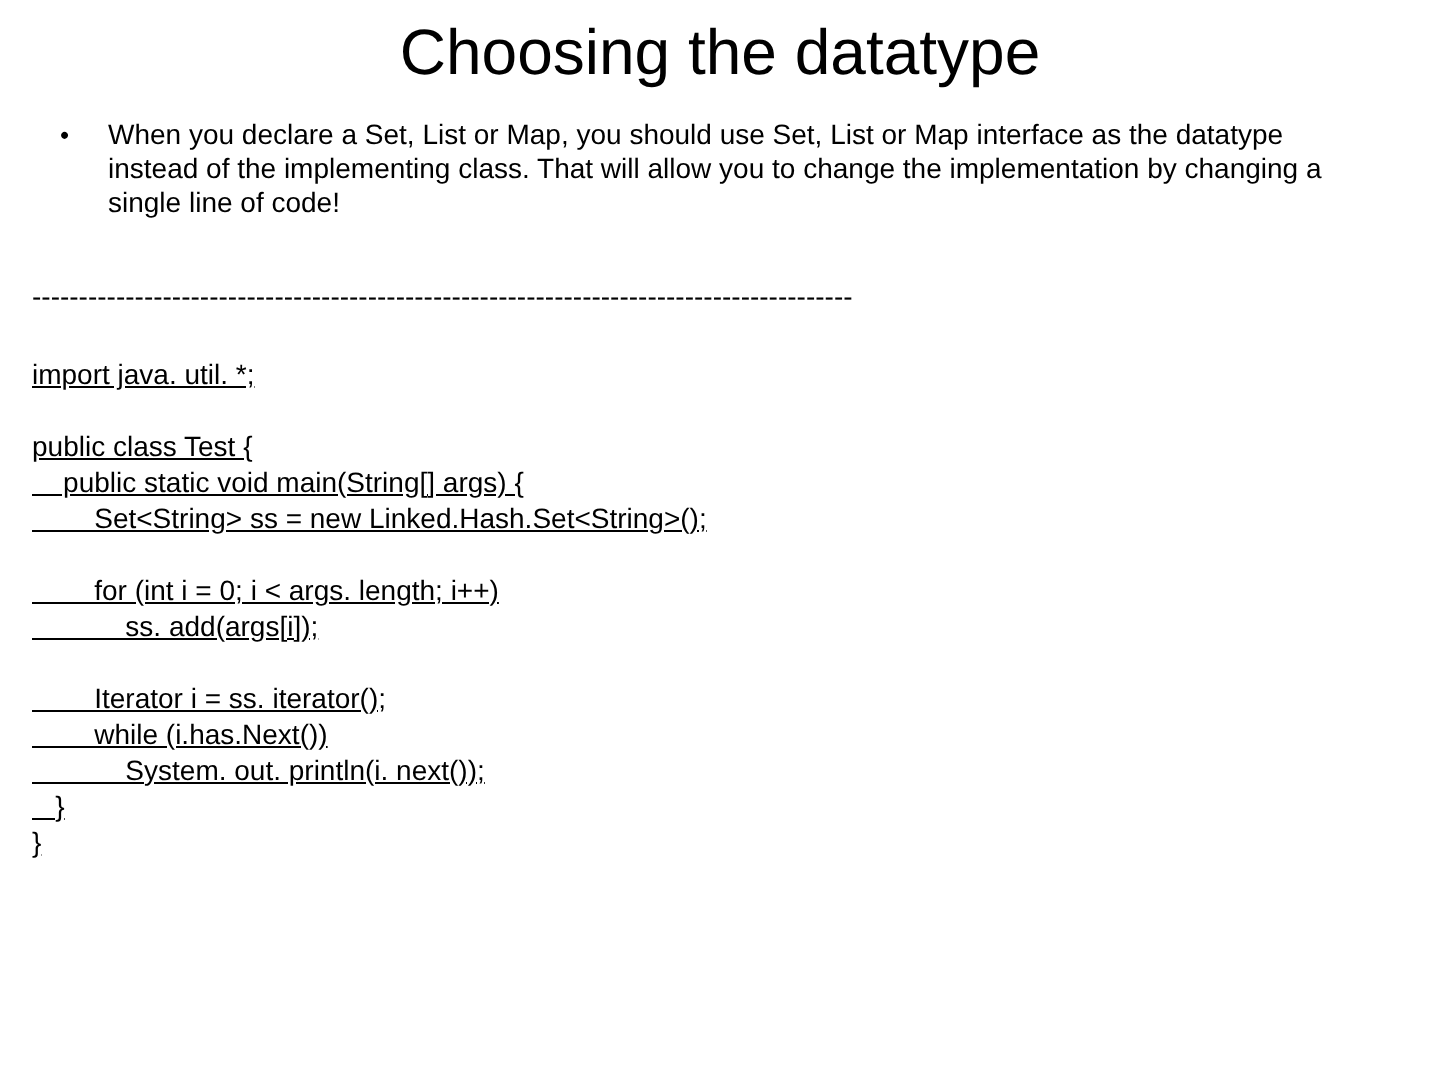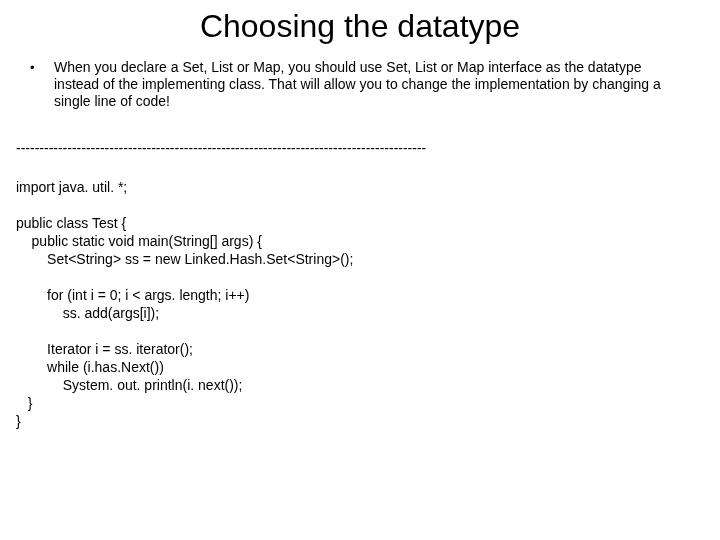--- a/index.html
+++ b/index.html
@@ -46,20 +46,21 @@
     margin: 30px 0 0 16px;
     white-space: nowrap;
     overflow: hidden;
   }
   .code-block {
     font-size: 14px;
     line-height: 18px;
     margin: 22px 0 0 16px;
     white-space: pre;
     font-family: Arial, Helvetica, sans-serif;
+    text-decoration: underline;
   }
 </style>
 </head>
 <body>
 
 <div class="slide">
   <h1 class="title">Choosing the datatype</h1>
 
   <div class="bullet-row">
     <div class="bullet-marker">•</div>

